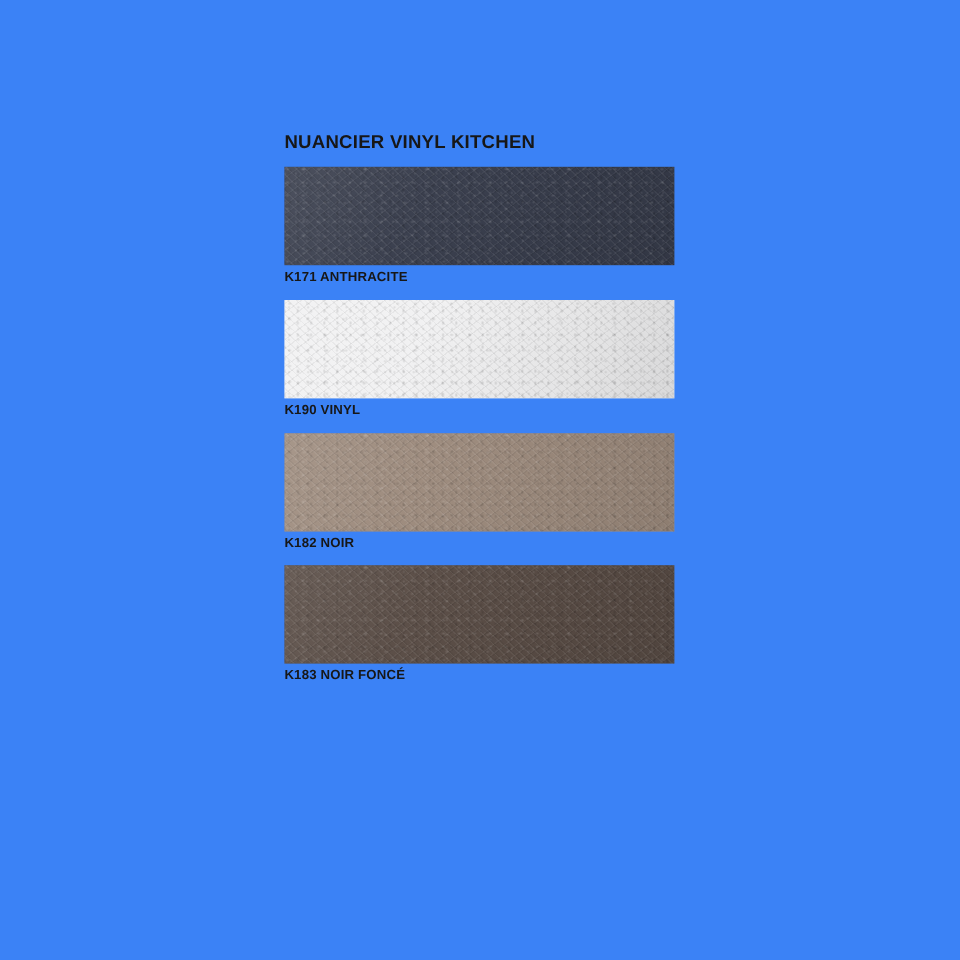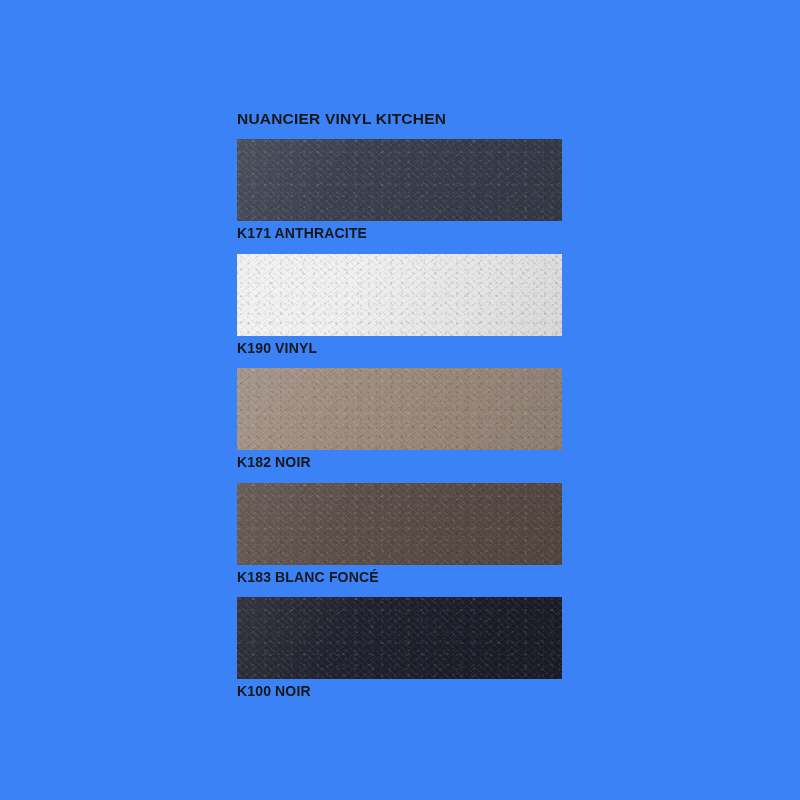--- a/index.html
+++ b/index.html
@@ -81,21 +81,21 @@
     pointer-events: none;
   }
   .sheen {
     position: absolute;
     inset: 0;
     background: linear-gradient(118deg, rgba(255,255,255,0.10) 0%, rgba(255,255,255,0.02) 34%, rgba(0,0,0,0.05) 72%, rgba(0,0,0,0.10) 100%);
     pointer-events: none;
   }
 
   .swatch-label {
-    font-size: 14px;
+    font-size: 11px;
     font-weight: bold;
     letter-spacing: 0.15px;
     color: #171717;
     margin: 4px 0 0 0;
     line-height: 1.25;
     white-space: nowrap;
   }
 </style>
 </head>
 <body style="background: rgb(255, 255, 255);">
@@ -134,27 +134,19 @@
         </div>
         <p class="swatch-label">K182 NOIR</p>
       </div>
 
       <div class="swatch-entry">
         <div class="swatch-chip" style="background-color: rgb(89, 76, 69);">
           <span class="grain"></span>
           <span class="grain2"></span>
           <span class="sheen"></span>
         </div>
-        <p class="swatch-label">K183 BLANC FONCÉ</p>
+        <p class="swatch-label">K183 NOIR FONCÉ</p>
       </div>
 
-      <div class="swatch-entry">
-        <div class="swatch-chip" style="background-color: rgb(28, 29, 41);">
-          <span class="grain"></span>
-          <span class="grain2"></span>
-          <span class="sheen"></span>
-        </div>
-        <p class="swatch-label">K100 NOIR</p>
-      </div>
 
     </div>
   </div>
 </div>
 
 </body></html>

